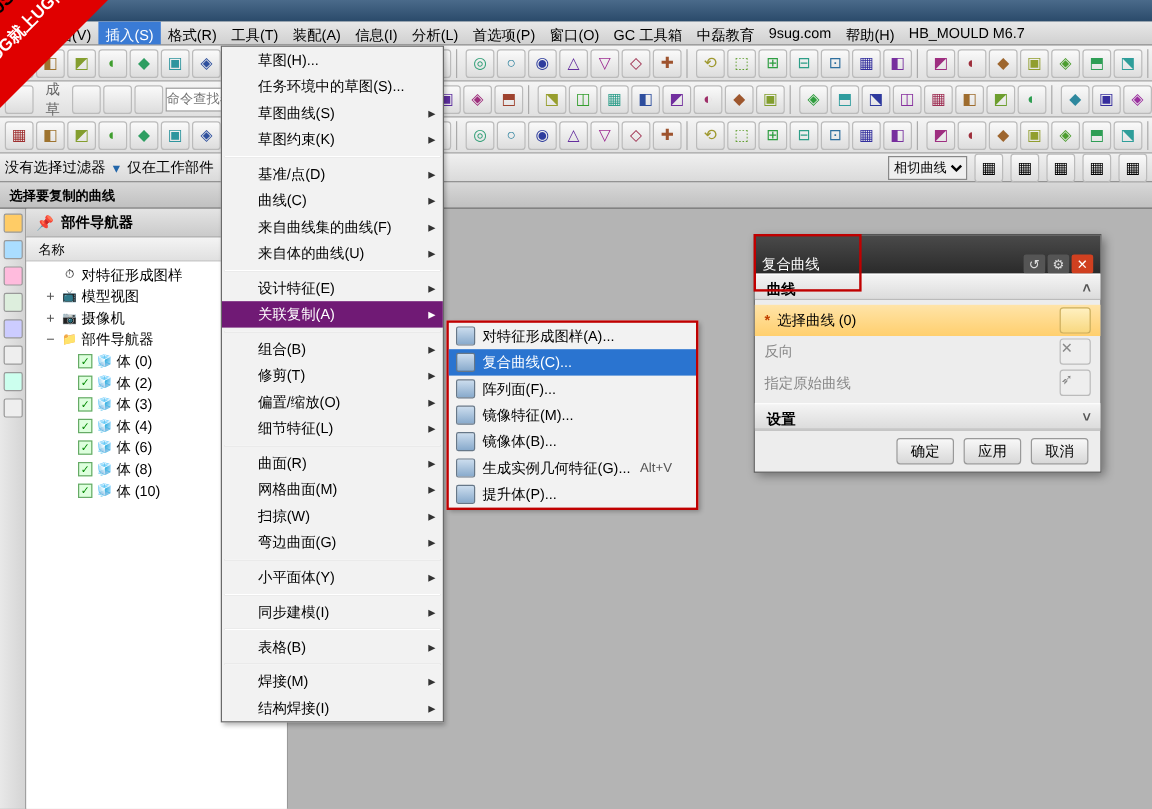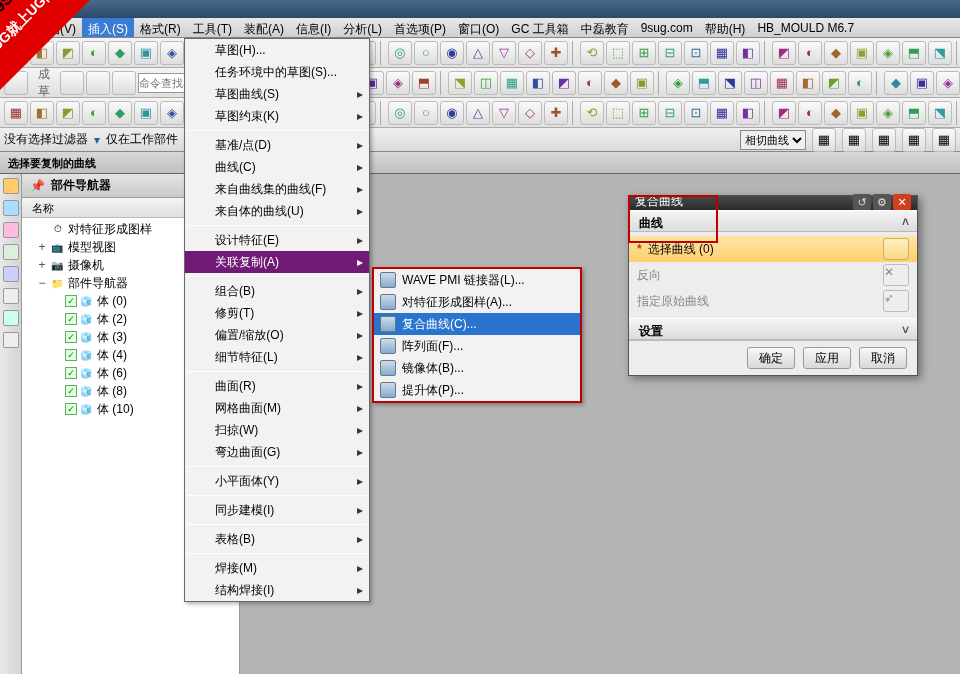--- a/index.html
+++ b/index.html
@@ -34,21 +34,21 @@
 .dd-item.hl .arr{color:#fff}
 .dd-sep{height:1px;background:#bbb;margin:3px 2px;border-bottom:1px solid #fff}
 .dd-sub{left:372px;top:267px;width:210px;border:2px solid #c00000}
 .dd-sub .dd-item{padding-left:28px}
 .dd-sub .dd-item .ic{position:absolute;left:6px;width:16px;height:16px}
 .dd-sub .dd-item .sc{position:absolute;right:20px;color:#555;font-size:11px}
 .dd-sub .dd-item.hlred{background:#2a74d0;color:#fff}
 
 
 .dialog{position:absolute;left:628px;top:195px;width:290px;background:#ededed;border:1px solid #555;box-shadow:3px 3px 8px rgba(0,0,0,.4);z-index:80}
-.dlg-title{height:14px;background:linear-gradient(#4a4a4a,#2a2a2a);color:#fff;display:flex;align-items:flex-end;padding:0 6px;font-size:12px}
+.dlg-title{height:26px;background:linear-gradient(#4a4a4a,#2a2a2a);color:#fff;display:flex;align-items:flex-start;padding:16px 6px;font-size:12px}
 .dlg-title .right{margin-left:auto;display:flex;gap:2px}
 .dlg-btn{width:18px;height:16px;display:flex;align-items:center;justify-content:center;border-radius:2px;font-size:11px}
 .dlg-close{background:#d04020;color:#fff}
 .dlg-sec{height:22px;background:linear-gradient(#f4f4f4,#dcdcdc);border-top:1px solid #fff;border-bottom:1px solid #bbb;padding:4px 10px;font-weight:bold;position:relative}
 .dlg-sec .caret{position:absolute;right:8px;color:#555}
 .dlg-body{padding:4px 8px}
 .dlg-row{height:26px;display:flex;align-items:center;gap:6px;font-size:12px}
 .dlg-row.hl{background:linear-gradient(#ffe4a8,#ffcf6e);margin:0 -8px;padding:0 8px}
 .dlg-row .req{color:#c04000;font-weight:bold}
 .dlg-row .rico{margin-left:auto;width:26px;height:22px;border:1px solid #ccb060;background:linear-gradient(#fff0c0,#f8d880);border-radius:3px}
@@ -411,37 +411,42 @@
     </div>
     <div class="dd-item">
       <span>结构焊接(I)</span>
       <span class="arr">▸</span>
     </div>
   </div>
 
 <div class="dropdown dd-sub" id="ddsub">
     <div class="dd-item">
       <span class="ic" style="background: linear-gradient(rgb(204, 221, 238), rgb(136, 170, 204)); border: 1px solid rgb(102, 119, 136); border-radius: 2px;"></span>
-      <span>WAVE PMI 链接器(L)...</span>
-    </div>
-    <div class="dd-item">
-      <span class="ic" style="background: linear-gradient(rgb(204, 221, 238), rgb(136, 170, 204)); border: 1px solid rgb(102, 119, 136); border-radius: 2px;"></span>
       <span>对特征形成图样(A)...</span>
     </div>
     <div class="dd-item hlred">
       <span class="ic" style="background: linear-gradient(rgb(204, 221, 238), rgb(136, 170, 204)); border: 1px solid rgb(102, 119, 136); border-radius: 2px;"></span>
       <span>复合曲线(C)...</span>
     </div>
     <div class="dd-item">
       <span class="ic" style="background: linear-gradient(rgb(204, 221, 238), rgb(136, 170, 204)); border: 1px solid rgb(102, 119, 136); border-radius: 2px;"></span>
       <span>阵列面(F)...</span>
     </div>
     <div class="dd-item">
       <span class="ic" style="background: linear-gradient(rgb(204, 221, 238), rgb(136, 170, 204)); border: 1px solid rgb(102, 119, 136); border-radius: 2px;"></span>
+      <span>镜像特征(M)...</span>
+    </div>
+    <div class="dd-item">
+      <span class="ic" style="background: linear-gradient(rgb(204, 221, 238), rgb(136, 170, 204)); border: 1px solid rgb(102, 119, 136); border-radius: 2px;"></span>
       <span>镜像体(B)...</span>
+    </div>
+    <div class="dd-item">
+      <span class="ic" style="background: linear-gradient(rgb(204, 221, 238), rgb(136, 170, 204)); border: 1px solid rgb(102, 119, 136); border-radius: 2px;"></span>
+      <span>生成实例几何特征(G)...</span>
+      <span class="sc">Alt+V</span>
     </div>
     <div class="dd-item">
       <span class="ic" style="background: linear-gradient(rgb(204, 221, 238), rgb(136, 170, 204)); border: 1px solid rgb(102, 119, 136); border-radius: 2px;"></span>
       <span>提升体(P)...</span>
     </div>
   </div>
 
 <div class="dialog">
   <div class="dlg-title">
     <span>复合曲线</span>

